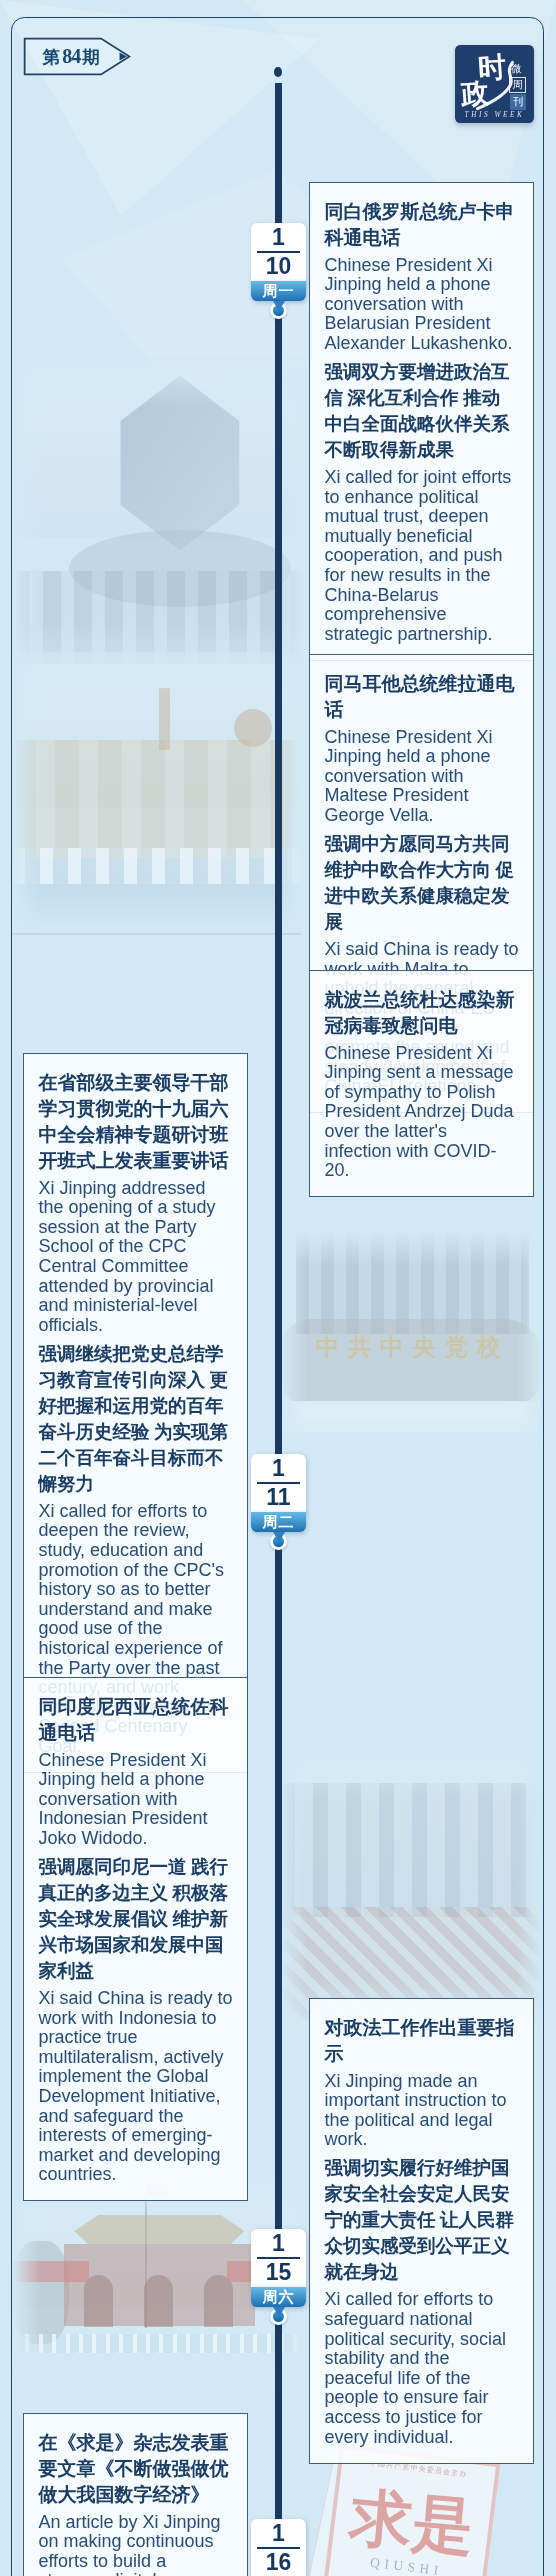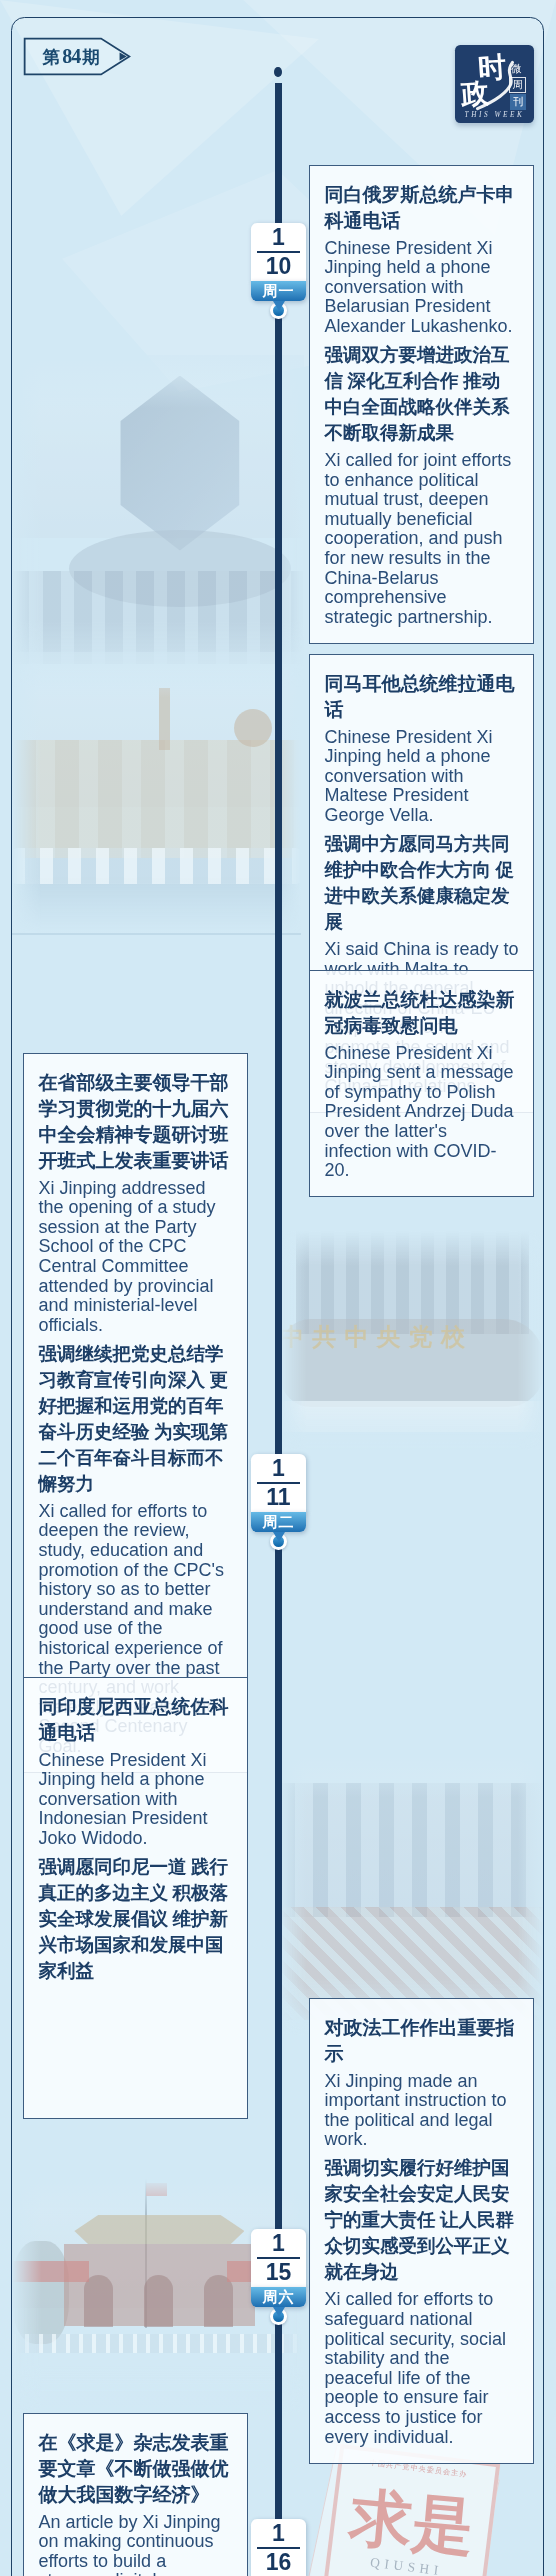--- a/index.html
+++ b/index.html
@@ -119,21 +119,21 @@
   .mal-sea{left:0;top:206px;right:0;height:77px;background:rgba(146,178,200,.5);}
   .mal-boats{left:0;top:196px;right:0;height:36px;
     background:repeating-linear-gradient(90deg,rgba(255,255,255,.85) 0 13.4px,rgba(210,225,235,.4) 13.4px 28px);
     border-radius:5.2px;}
   .ps-building{left:15.5px;top:0;right:15.5px;height:103px;
     background:
       repeating-linear-gradient(90deg,rgba(110,125,145,.4) 0 13.4px,rgba(170,182,198,.35) 13.4px 25px),
       rgba(170,182,198,.35);}
   .ps-stones{left:0;top:88px;right:0;height:88px;border-radius:31px 41px 36px 31px;
     background:rgba(158,158,162,.55);}
-  .ps-sign{position:absolute;left:0;top:90px;right:0;
+  .ps-sign{position:absolute;left:0;top:100px;right:0;text-align:center;
     font-family:"Liberation Serif","DejaVu Serif",serif;font-weight:700;
     font-size:24px;letter-spacing:8.2px;color:rgba(205,165,85,.8);}
   .ps-snow{left:0;top:170px;right:0;height:31px;background:rgba(240,246,250,.8);}
   .jk-far{left:0;top:31px;right:0;height:134px;
     background:repeating-linear-gradient(90deg,rgba(130,152,175,.45) 0 15.5px,rgba(185,200,215,.35) 15.5px 33px);}
   .jk-roofs{left:0;top:155px;right:0;height:113px;
     background:
       repeating-linear-gradient(45deg,rgba(172,112,96,.4) 0 9.3px,rgba(210,195,185,.35) 9.3px 17.5px);}
   .xh-roof{left:62px;top:36px;width:170px;height:29px;
     background:rgba(186,148,88,.6);clip-path:polygon(8% 100%,0 55%,14% 0,86% 0,100% 55%,92% 100%);}
@@ -301,21 +301,21 @@
 
   <div class="marker" style="top:2519px;">
     <div class="datebox">
       <div class="mo">1</div>
       <div class="rule"></div>
       <div class="day">16</div>
     </div>
 
   </div>
 
-  <div class="card right" style="top:165px;min-height:429px;">
+  <div class="card right" style="top:182px;min-height:429px;">
     <div class="ttl">同白俄罗斯总统卢卡申科通电话</div>
     <div class="en">Chinese President Xi Jinping held a phone conversation with Belarusian President Alexander Lukashenko.</div>
     <div class="cn">强调双方要增进政治互信 深化互利合作 推动中白全面战略伙伴关系不断取得新成果</div>
     <div class="en">Xi called for joint efforts to enhance political mutual trust, deepen mutually beneficial cooperation, and push for new results in the China-Belarus comprehensive strategic partnership.</div>
   </div>
 
   <div class="card right" style="top:654px;min-height:293px;">
     <div class="ttl">同马耳他总统维拉通电话</div>
     <div class="en">Chinese President Xi Jinping held a phone conversation with Maltese President George Vella.</div>
     <div class="cn">强调中方愿同马方共同维护中欧合作大方向 促进中欧关系健康稳定发展</div>
@@ -331,20 +331,21 @@
     <div class="ttl">在省部级主要领导干部学习贯彻党的十九届六中全会精神专题研讨班开班式上发表重要讲话</div>
     <div class="en">Xi Jinping addressed the opening of a study session at the Party School of the CPC Central Committee attended by provincial and ministerial-level officials.</div>
     <div class="cn">强调继续把党史总结学习教育宣传引向深入 更好把握和运用党的百年奋斗历史经验 为实现第二个百年奋斗目标而不懈努力</div>
     <div class="en">Xi called for efforts to deepen the review, study, education and promotion of the CPC's history so as to better understand and make good use of the historical experience of the Party over the past century, and work tirelessly to realize the Second Centenary Goal.</div>
   </div>
 
   <div class="card left" style="top:1677px;min-height:442px;">
     <div class="ttl">同印度尼西亚总统佐科通电话</div>
     <div class="en">Chinese President Xi Jinping held a phone conversation with Indonesian President Joko Widodo.</div>
     <div class="cn">强调愿同印尼一道 践行真正的多边主义 积极落实全球发展倡议 维护新兴市场国家和发展中国家利益</div>
+    <div class="en">Xi said China is ready to work with Indonesia to practice true multilateralism, actively implement the Global Development Initiative, and safeguard the interests of emerging-market and developing countries.</div>
   </div>
 
   <div class="card right" style="top:1998px;min-height:367px;">
     <div class="ttl">对政法工作作出重要指示</div>
     <div class="en">Xi Jinping made an important instruction to the political and legal work.</div>
     <div class="cn">强调切实履行好维护国家安全社会安定人民安宁的重大责任 让人民群众切实感受到公平正义就在身边</div>
     <div class="en">Xi called for efforts to safeguard national political security, social stability and the peaceful life of the people to ensure fair access to justice for every individual.</div>
   </div>
 
   <div class="card left" style="top:2413px;min-height:238px;">

